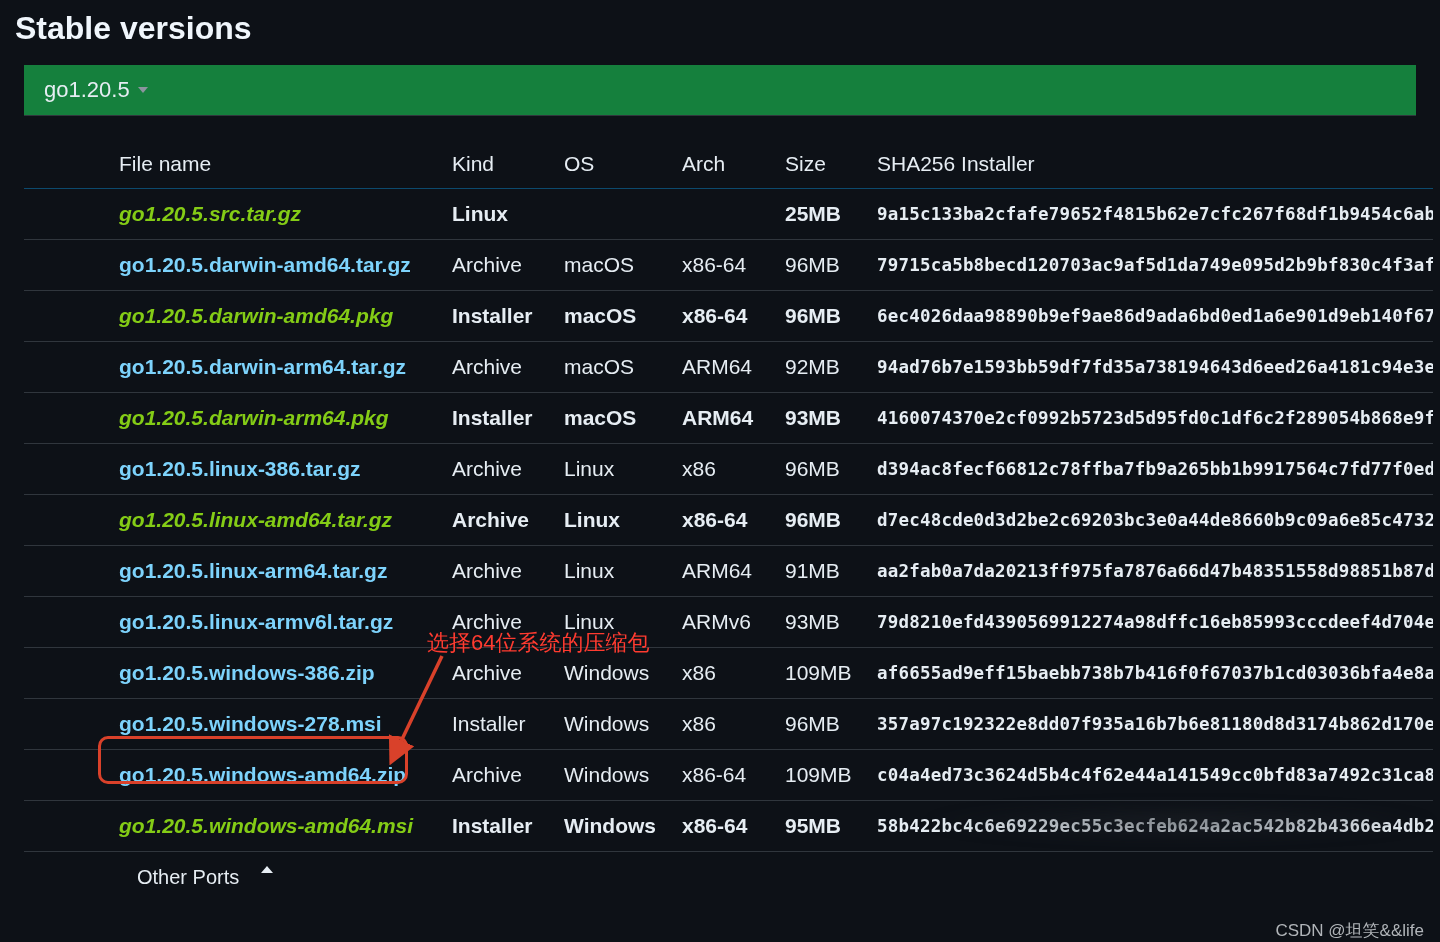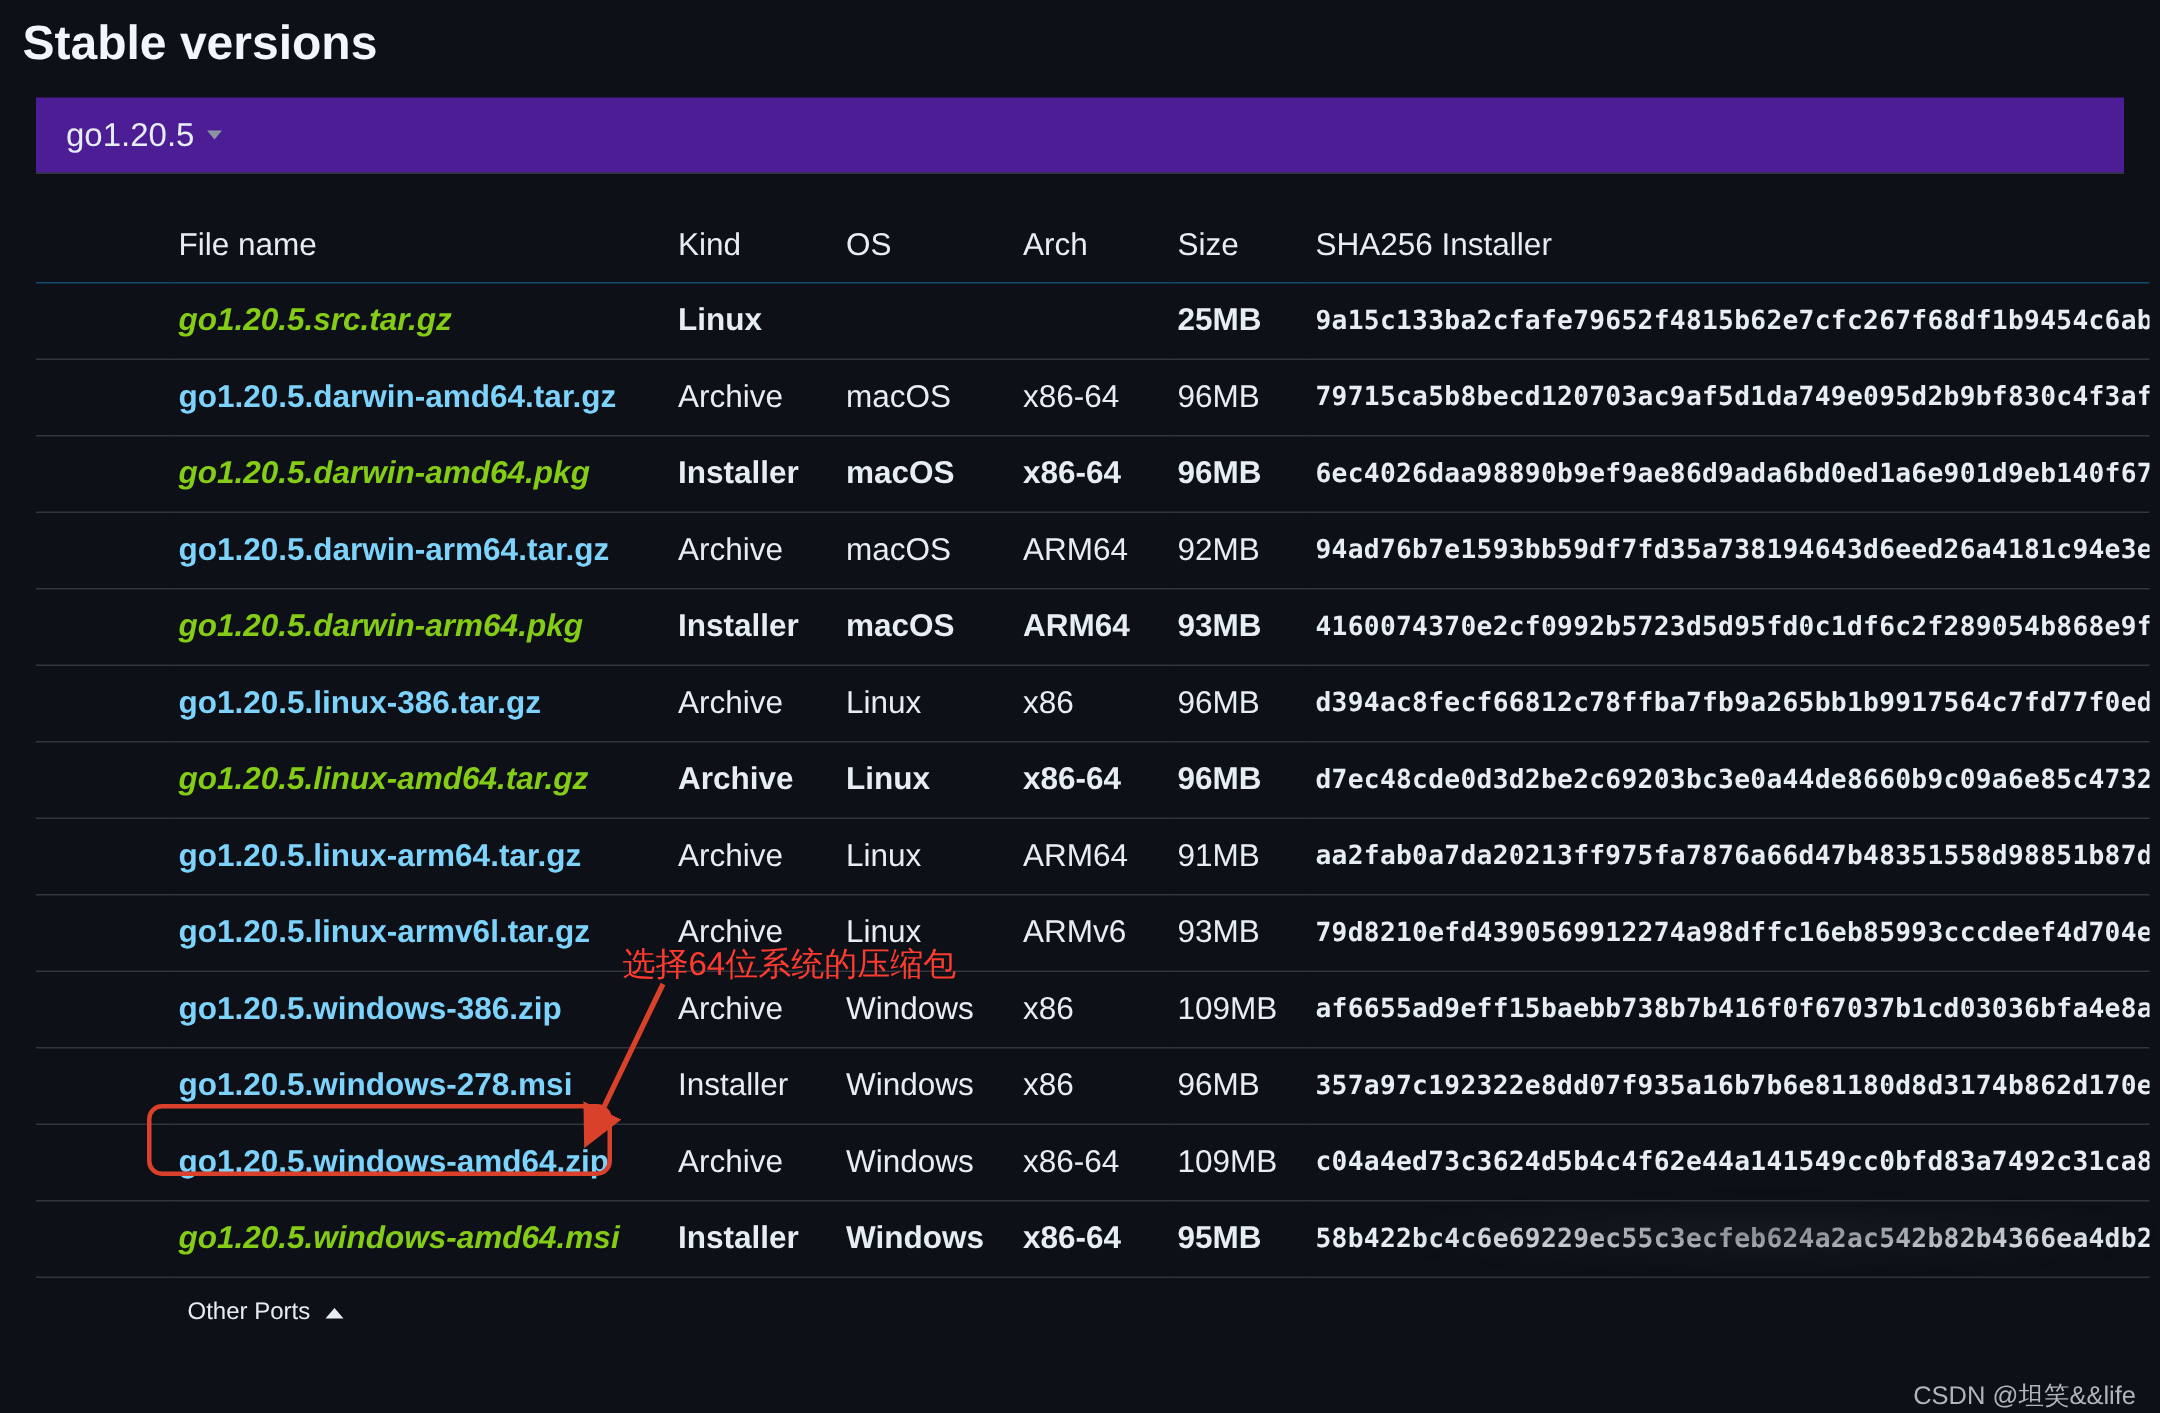--- a/index.html
+++ b/index.html
@@ -14,21 +14,21 @@
     position: relative;
   }
   .page-title {
     font-size: 32px;
     font-weight: 700;
     padding: 10px 24px 18px 15px;
     color: #f0f6fc;
   }
   .version-selector {
     margin: 0 24px 24px 24px;
-    background: #4c1d95;
+    background: #15803d;
     border-bottom: 1px solid #30363d;
     padding: 12px 20px;
     display: flex;
     align-items: center;
     gap: 8px;
     font-size: 22px;
     font-weight: 500;
     color: #e6edf3;
   }
   .caret-down {
@@ -84,40 +84,39 @@
   tr.highlight-row td.filename a { color: #84cc16; font-style: italic; }
   td.sha {
     font-family: ui-monospace, SFMono-Regular, Menlo, Consolas, monospace;
     font-size: 17.5px;
     color: #e6edf3;
     letter-spacing: 0.2px;
     font-weight: 600;
   }
   .other-ports {
     display: flex;
-    align-items: center;
-    gap: 10px;
+    gap: 22px;
     padding: 14px 0 14px 0;
-    font-size: 16px;
+    font-size: 20px;
     color: #e6edf3;
   }
   .caret-up {
     width: 0; height: 0;
     border-left: 6px solid transparent;
     border-right: 6px solid transparent;
     border-bottom: 7px solid #e6edf3;
   }
 
   
   .anno-text {
     position: absolute;
     color: #ff3b30;
     font-size: 22px;
     font-weight: 500;
-    left: 415px;
+    left: 427px;
     top: 628px;
     white-space: nowrap;
   }
   .anno-arrow {
     position: absolute;
     left: 380px;
     top: 648px;
     width: 80px;
     height: 120px;
     pointer-events: none;

